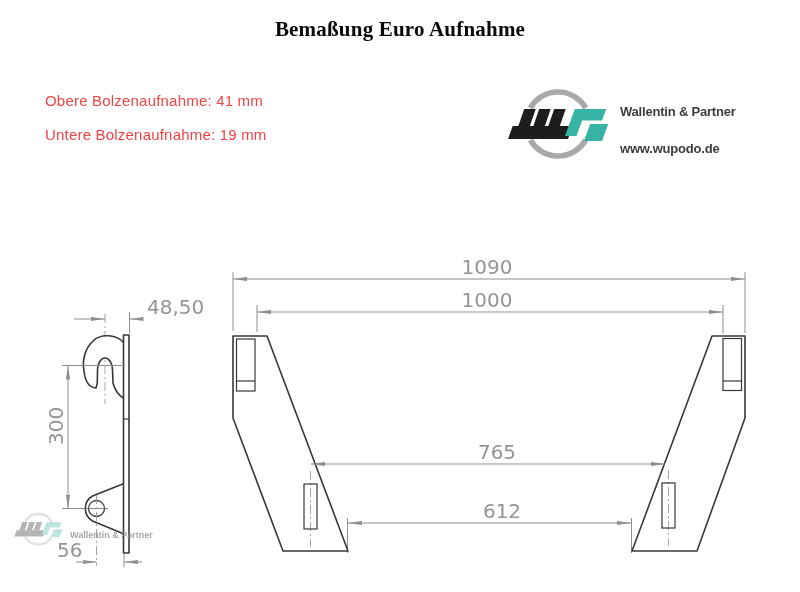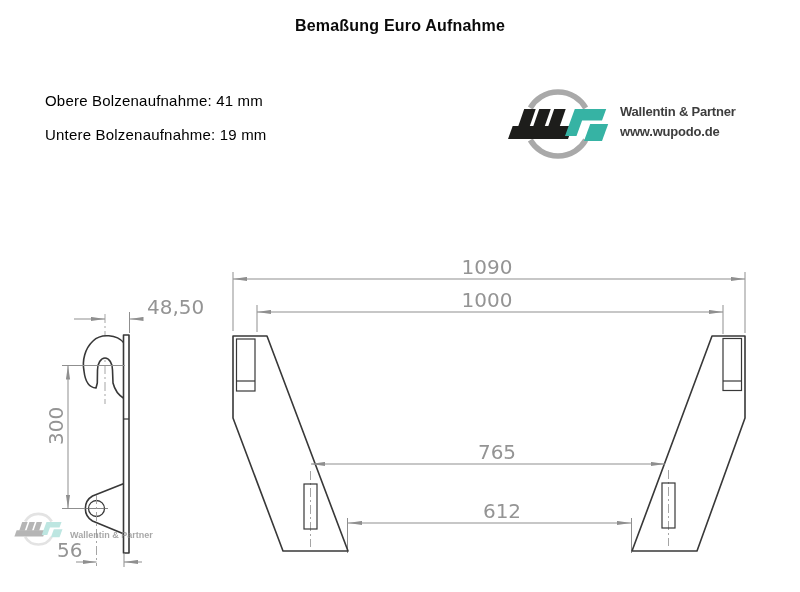--- a/index.html
+++ b/index.html
@@ -1,26 +1,26 @@
 <!DOCTYPE html>
 <html><head>
 <meta charset="utf-8">
 <style>
   html,body{margin:0;padding:0;background:#ffffff;}
   body{width:800px;height:592px;position:relative;overflow:hidden;
        font-family:"Liberation Sans",sans-serif;}
   .page-title{position:absolute;top:17px;left:0;width:800px;text-align:center;
-       font-size:16px;font-weight:bold;color:#0a0a0a;letter-spacing:.2px;}
-  .spec-line{position:absolute;left:45px;font-size:15px;color:#000000;letter-spacing:.2px;}
+       font-size:21px;font-weight:bold;color:#0a0a0a;letter-spacing:.2px;font-family:Liberation Serif, serif;}
+  .spec-line{position:absolute;left:45px;font-size:15px;color:#ef4444;letter-spacing:.2px;}
   .spec-1{top:92px;}
   .spec-2{top:126px;}
   .logo-text{position:absolute;left:620px;color:#3d3d3d;font-weight:bold;font-size:13px;
        letter-spacing:-0.2px;}
   .logo-company{top:104px;}
-  .logo-site{top:124px;}
+  .logo-site{top:141px;}
   svg{position:absolute;top:0;left:0;}
   .out{fill:#ffffff;stroke:#383838;stroke-width:1.6;stroke-linejoin:round;}
   .thin{fill:none;stroke:#383838;stroke-width:1.2;}
   .dim{fill:none;stroke:#8f8f8f;stroke-width:1;}
   .cl{fill:none;stroke:#9b9b9b;stroke-width:0.9;stroke-dasharray:9 3 2 3;}
   .dimtxt{font-family:"DejaVu Sans",sans-serif;font-size:20px;fill:#949494;}
   .wmtxt{font-family:"Liberation Sans",sans-serif;font-size:9px;fill:#8a8a8a;font-weight:bold;}
 </style>
 </head>
 <body>

